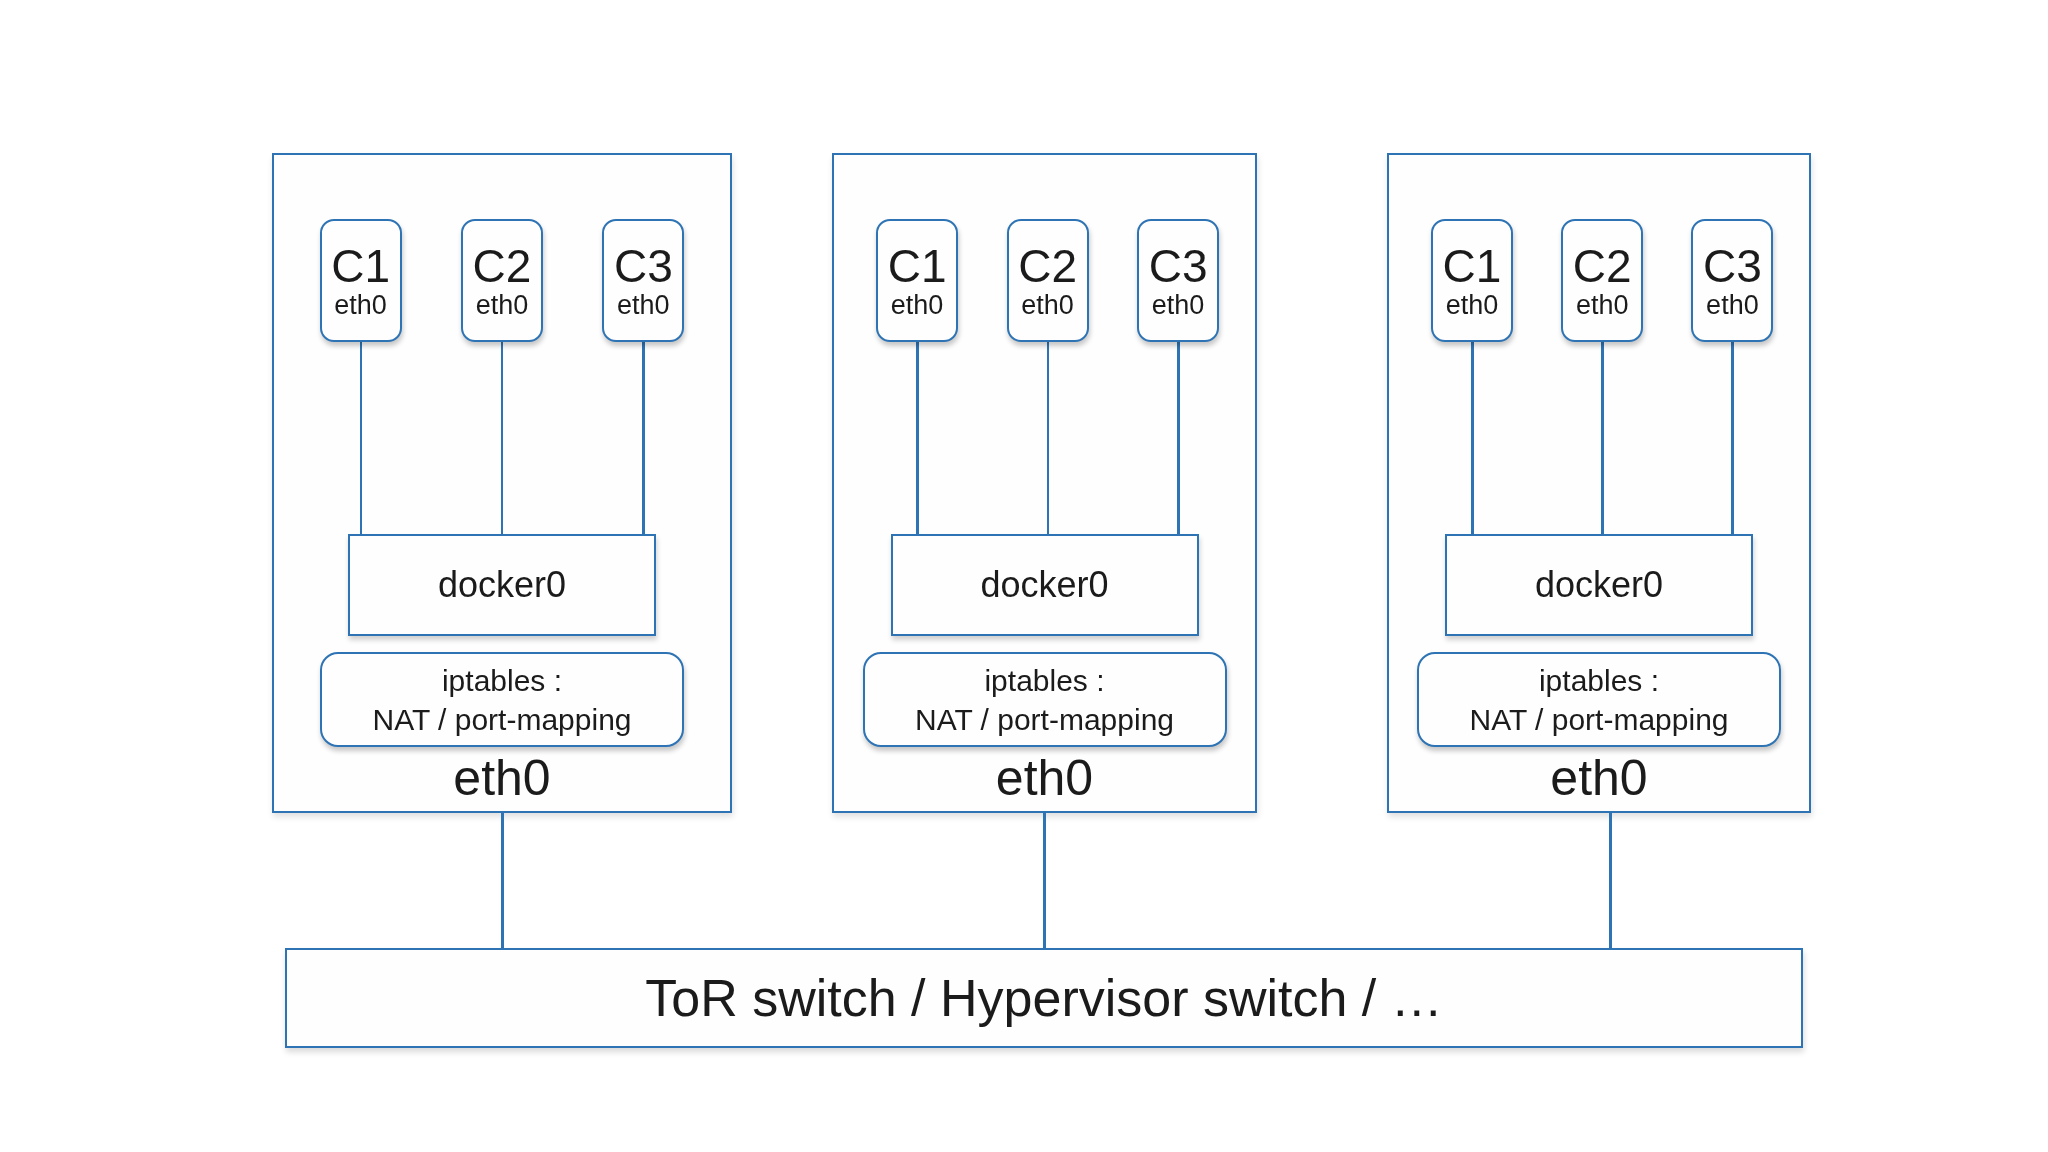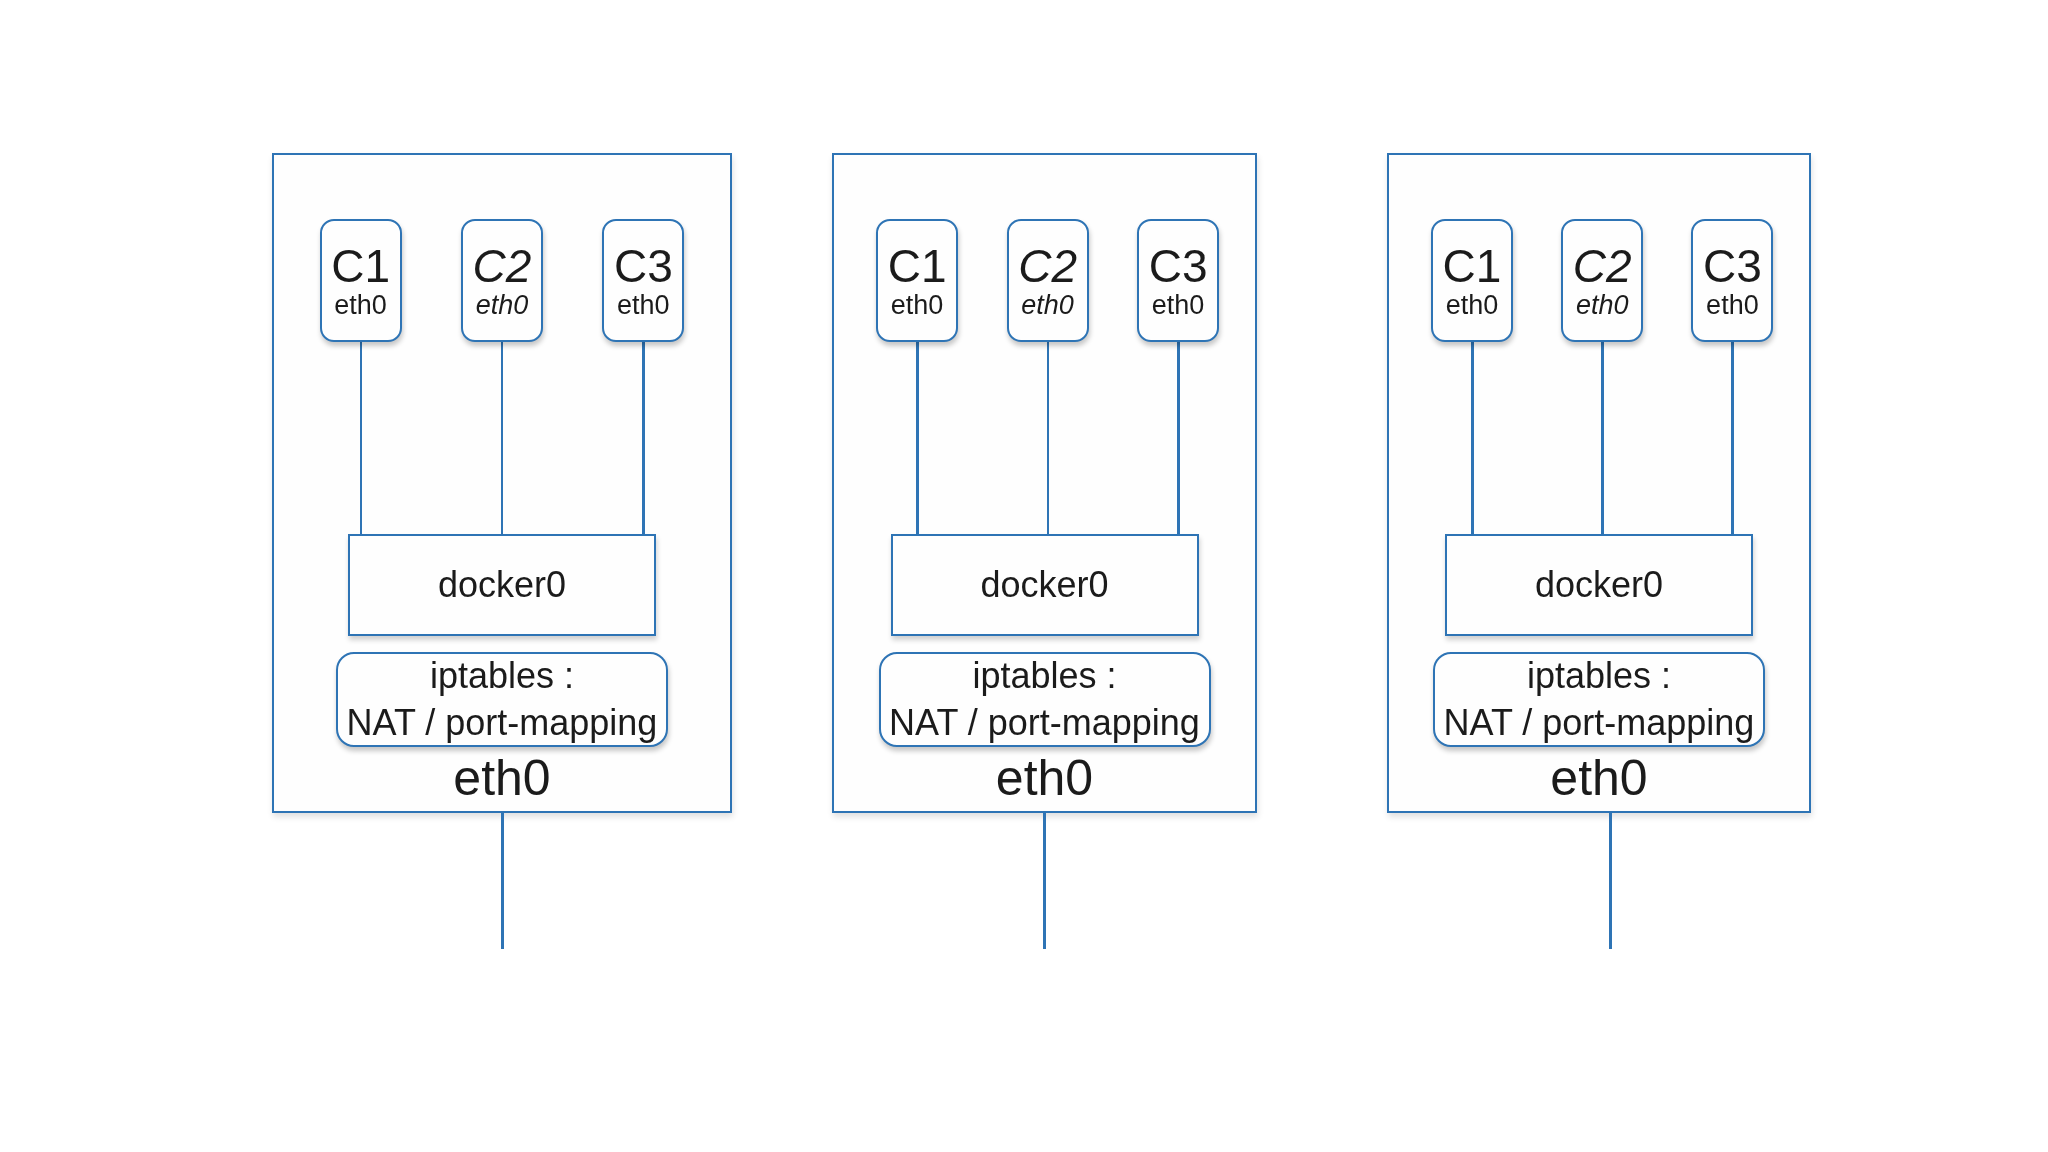--- a/index.html
+++ b/index.html
@@ -42,21 +42,21 @@
     border-width: 2.5px;
     box-shadow: 1px 4px 5px rgba(0,0,0,0.22);
     display: flex;
     flex-direction: column;
     align-items: center;
     justify-content: center;
     gap: 3px;
     z-index: 2;
   }
   .pos0 { left: 10%; }
-  .pos1 { left: 41%; font-style: italic; }
+  .pos1 { left: 41%; }
   .pos2 { left: 72%; text-align: center; }
   .c-name  { font-size: 46px; line-height: 1.0; }
   .c-iface { font-size: 27px; line-height: 1.0; }
 
   
   .drop-line {
     position: absolute;
     top: 186px;
     height: 194px;
     width: 2.5px;
@@ -80,29 +80,29 @@
     justify-content: center;
     font-size: 36px;
     z-index: 2;
   }
 
   
   .iptables {
     left: 50%;
     transform: translateX(-50%);
     top: 497px;
-    width: 332px;
+    width: 364px;
     height: 95px;
     border-radius: 18px;
     box-shadow: 1px 4px 5px rgba(0,0,0,0.22);
     display: flex;
     flex-direction: column;
     align-items: center;
     justify-content: center;
-    font-size: 36px;
+    font-size: 30px;
     line-height: 1.3;
     z-index: 2;
   }
 
   
   .host-eth0 {
     position: absolute;
     left: 0;
     right: 0;
     top: 596px;
@@ -218,14 +218,17 @@
       <span>iptables :</span>
       <span>NAT / port-mapping</span>
     </div>
     <div class="host-eth0">eth0</div>
   </div>
 
   <div class="down-line dn1"></div>
   <div class="down-line dn2"></div>
   <div class="down-line dn3"></div>
 
+  <div class="box tor">
+    <span>ToR switch / Hypervisor switch / …</span>
+  </div>
 
 </div>
 
 </body></html>

